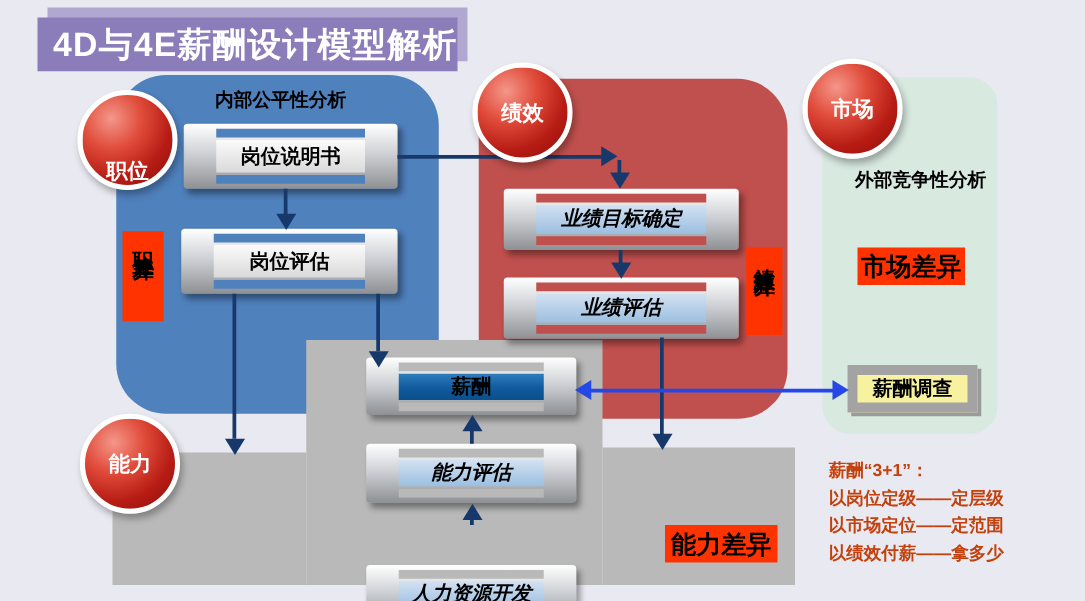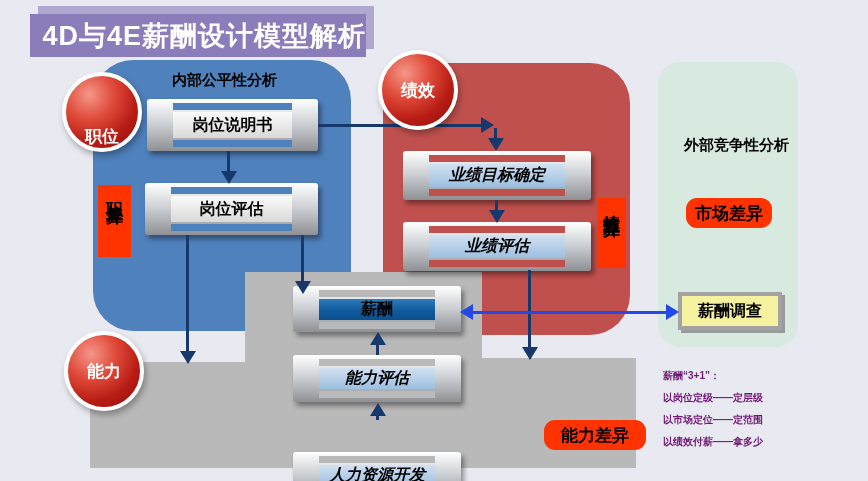--- a/index.html
+++ b/index.html
@@ -75,43 +75,43 @@
   .p-jobdesc {left:147px; top:99px;  width:171px; height:52px;}
   .p-jobeval {left:145px; top:183px; width:173px; height:52px;}
   .p-target  {left:403px; top:151px; width:188px; height:49px;}
   .p-perfeval{left:403px; top:222px; width:188px; height:49px;}
   .p-comp    {left:293px; top:286px; width:168px; height:46px;}
   .p-abileval{left:293px; top:355px; width:168px; height:47px;}
   .p-hrdev   {left:293px; top:420px; width:168px; height:47px;margin-top:32px;}
 
   
   .diff{background:#ff3300; color:#000; font-weight:bold;}
-  .diff-h{display:flex; align-items:center; justify-content:center; font-size:17px;border-radius:11px;}
+  .diff-h{display:flex; align-items:center; justify-content:center; font-size:20px;}
   .diff-v{overflow:visible;}
   .diff-v span{
     position:absolute; left:50%; transform:translateX(-50%); top:3px;
     writing-mode:vertical-rl; text-orientation:upright;
     font-size:17px; font-weight:bold; letter-spacing:2px; white-space:nowrap;
   }
   .diff-position   {left:98px;  top:185px; width:33px; height:72px;}
   .diff-performance{left:597px; top:198px; width:29px; height:70px;}
   .diff-market     {left:686px; top:198px; width:86px;  height:30px;}
-  .diff-ability    {left:544px; top:420px; width:102px;  height:30px;}
+  .diff-ability    {left:532px; top:420px; width:90px;  height:30px;}
 
   
   .survey{
     left:678px; top:292px; width:104px; height:38px;
-    background:#f7f2a0; border:4px solid #a3a3a3; box-sizing:border-box;
+    background:#f7f2a0; border:8px solid #a3a3a3; box-sizing:border-box;
     box-shadow:3px 3px 0 #9a9a9a;
     display:flex; align-items:center; justify-content:center;
     font-size:16px; font-weight:bold; color:#000;
   }
 
   
-  .note{left:663px; top:365px; width:200px; color:#701a75; font-weight:bold; font-size:10px; line-height:22px;}
+  .note{left:663px; top:365px; width:200px; color:#c2410c; font-weight:bold; font-size:14px; line-height:22px;}
 
   
   .line{background:#17386b;}
   .vline{width:3px;} .hline{height:3px;}
   .blue .line,.bline{background:#2547e8;}
   .ah{width:0; height:0;}
   .ah-down {border-left:8px solid transparent; border-right:8px solid transparent; border-top:13px solid #17386b;}
   .ah-up   {border-left:8px solid transparent; border-right:8px solid transparent; border-bottom:13px solid #17386b;}
   .ah-right{border-top:8px solid transparent; border-bottom:8px solid transparent; border-left:13px solid #17386b;}
   .ah-left-blue {border-top:8px solid transparent; border-bottom:8px solid transparent; border-right:13px solid #2547e8;}
@@ -221,17 +221,20 @@
   <div class="abs bline hline" style="left:472px; top:311px; width:195px;"></div>
   <div class="abs ah ah-left-blue" style="left:460px; top:304px;"></div>
   <div class="abs ah ah-right-blue" style="left:666px; top:304px;"></div>
 
   <div class="abs ball ball-position">
     <span>职位</span>
   </div>
   <div class="abs ball ball-performance">
     <span>绩效</span>
   </div>
+  <div class="abs ball ball-market">
+    <span>市场</span>
+  </div>
   <div class="abs ball ball-ability">
     <span>能力</span>
   </div>
 
 </div>
 
 </body></html>

